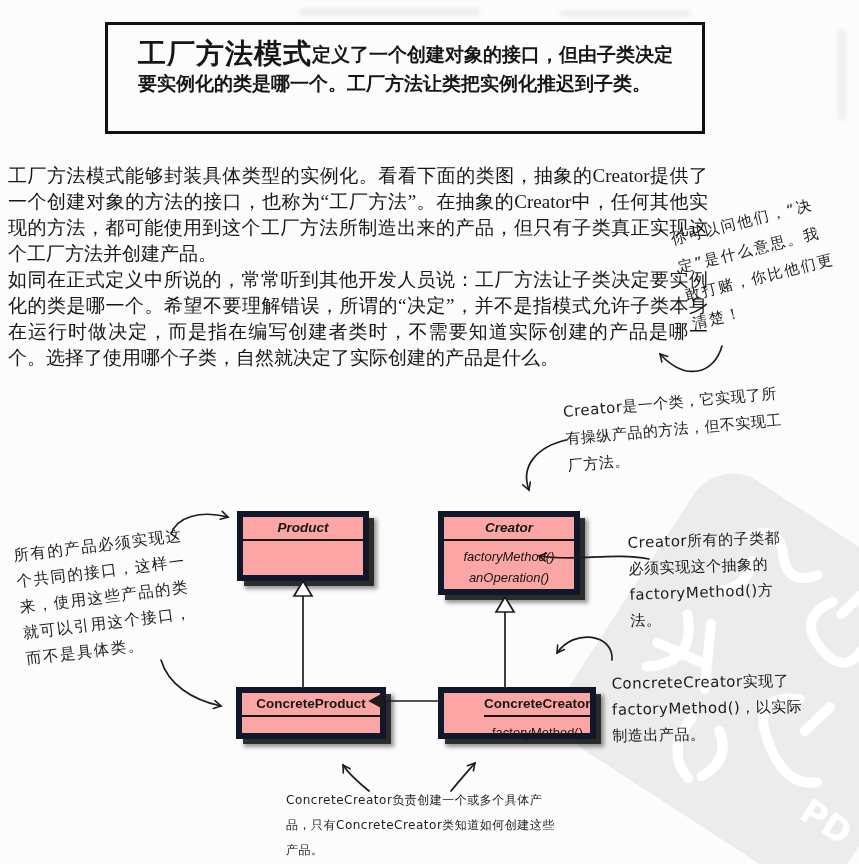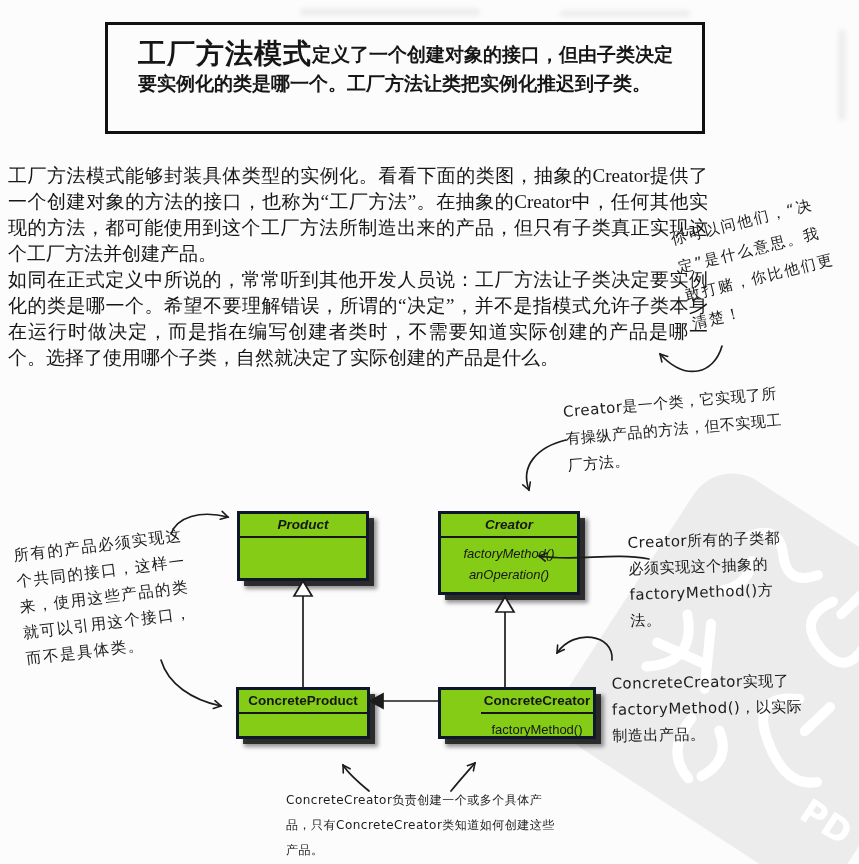--- a/index.html
+++ b/index.html
@@ -36,34 +36,34 @@
     font-size:15px;line-height:26px;letter-spacing:.5px;z-index:2;
   }
   .margin-note{left:668px;top:226px;width:156px;line-height:29px;letter-spacing:2px;transform:rotate(-14deg);transform-origin:left top;}
   .creator-note{left:562px;top:399px;width:225px;transform:rotate(-5deg);transform-origin:left top;line-height:27px;}
   .product-note{left:12px;top:543px;width:172px;font-size:15.5px;letter-spacing:1.5px;transform:rotate(-7deg);transform-origin:left top;}
   .subclass-note{left:629px;top:527px;width:165px;transform:rotate(-2deg);}
   .cc-note{left:612px;top:669px;width:200px;transform:rotate(-1deg);}
   .bottom-note{left:286px;top:788px;width:272px;font-size:12px;line-height:25px;}
   
   .uml{
-    position:absolute;background:#84cc16;border:3px solid #0f172a;box-sizing:border-box;
+    position:absolute;background:#fca5a5;border:6px solid #0f172a;box-sizing:border-box;
     box-shadow:6px 6px 0 -1px rgba(25,25,25,.85),8px 8px 4px rgba(25,25,25,.45);
     font-family:"Liberation Sans",sans-serif;z-index:2;
   }
   .uml .title{
     border-bottom:2px solid #161616;height:22px;line-height:22px;text-align:center;
     font-weight:bold;font-size:13.5px;
   }
   .uml .title.abstract{font-style:italic;}
   .uml .body{padding:5px 8px 3px 8px;font-size:13px;line-height:21px;text-align:center;}
   .uml .body.abstract{font-style:italic;}
   .box-product{left:237px;top:511px;width:132px;height:70px;}
   .box-creator{left:438px;top:511px;width:142px;height:84px;}
-  .box-cproduct{left:236px;top:687px;width:134px;height:52px;}
+  .box-cproduct{left:236px;top:687px;width:150px;height:52px;}
   .box-ccreator{left:438px;top:687px;width:158px;height:52px;padding-left:40px;}
   
   .overlay{position:absolute;left:0;top:0;z-index:5;pointer-events:none;}
 </style>
 </head>
 <body>
 
 <div class="page">
 
   <div class="wm-blob">

